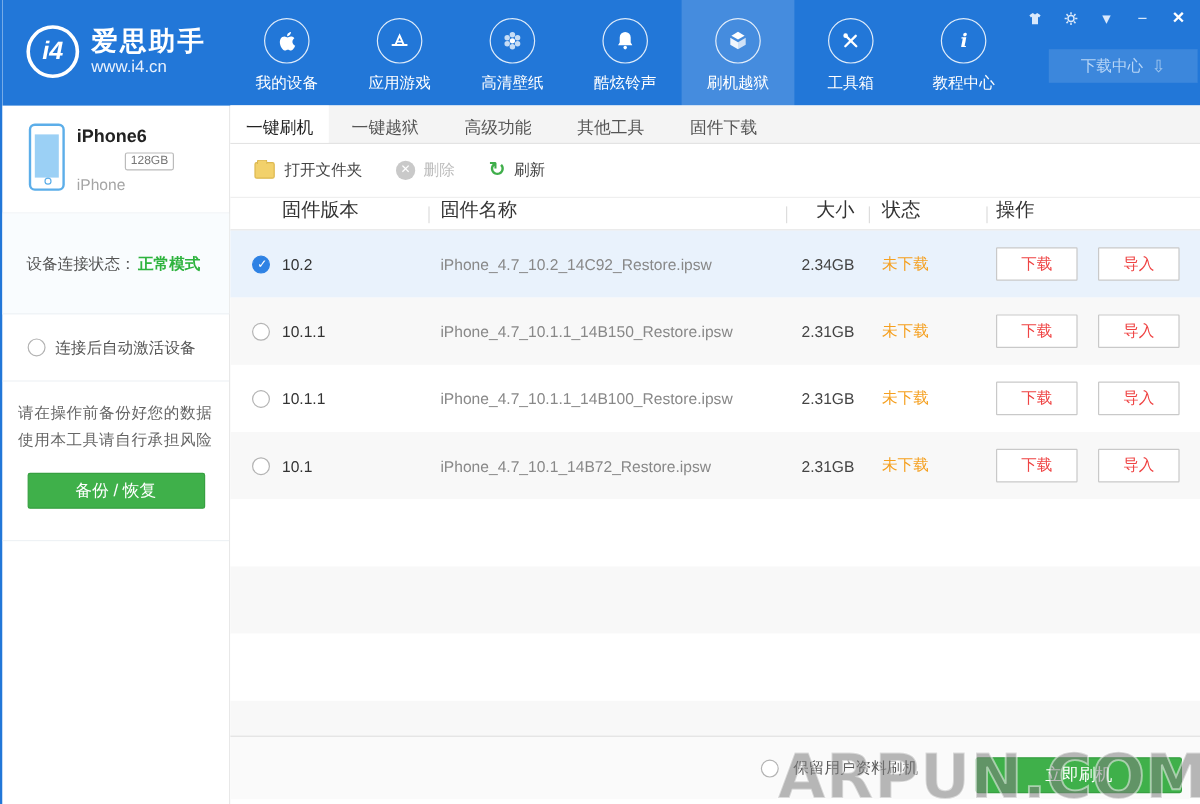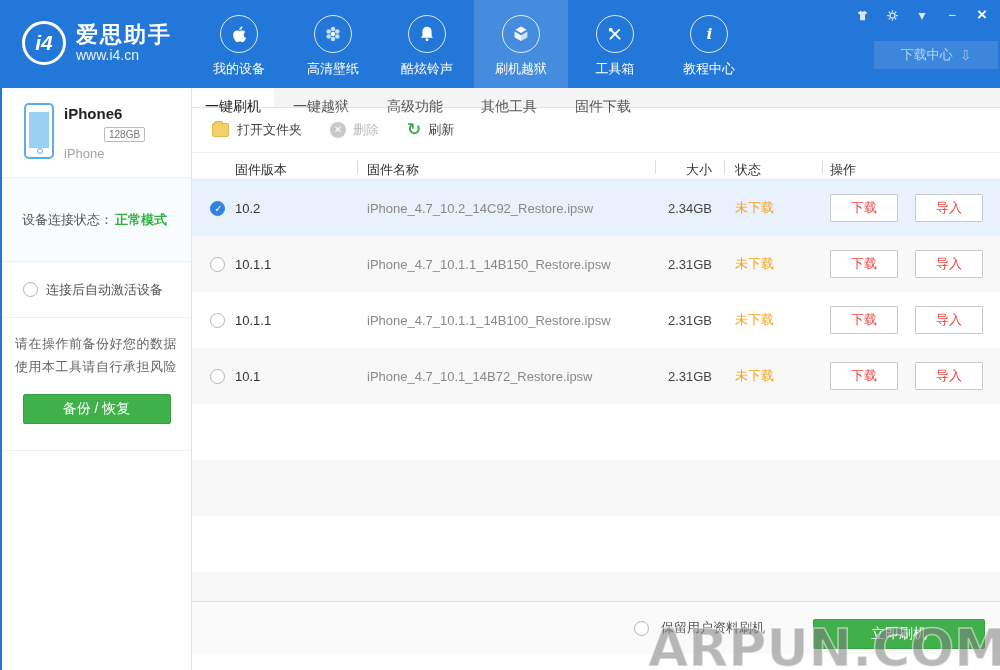--- a/index.html
+++ b/index.html
@@ -68,41 +68,41 @@
                          color:#fff; font-size:10px; line-height:15px; }
   .act-label { margin-left:8px; }
 
   .warn-section { padding:14px 0 26px; border-bottom:1px solid #eef2f5; }
   .warn-line { padding-left:13px; font-size:13px; color:#666; line-height:23px; letter-spacing:0.5px; }
   .backup-btn { display:block; width:148px; height:30px; margin:16px auto 0;
                 background:#3fb04a; border:1px solid #37a041; border-radius:2px;
                 color:#fff; font-size:14px; cursor:pointer; }
 
   
-  .tabbar { height:20px; background:#f4f4f4; border-bottom:1px solid #e3e3e3; display:flex; }
+  .tabbar { height:32px; background:#f4f4f4; border-bottom:1px solid #e3e3e3; display:flex; }
   .tab { width:94px; text-align:center; line-height:36px; font-size:14px; color:#555; cursor:pointer; }
   .tab.active { background:#fff; color:#222; width:82px; }
 
   
   .toolbar { height:44px; display:flex; align-items:center; padding-left:20px; background:#fff; }
   .tool { display:flex; align-items:center; cursor:pointer; font-size:13px; color:#444; }
   .tool + .tool { margin-left:28px; }
   .folder-ic { width:17px; height:14px; background:#f2d16b; border:1px solid #dcb84f;
                border-radius:2px; margin-right:8px; position:relative; }
   .folder-ic::before { content:""; position:absolute; top:-3px; left:1px; width:7px; height:3px;
                        background:#f2d16b; border:1px solid #dcb84f; border-bottom:none;
                        border-radius:2px 2px 0 0; }
   .del-ic { width:16px; height:16px; border-radius:50%; background:#c9c9c9; color:#fff;
             font-size:10px; line-height:16px; text-align:center; margin-right:7px; }
   .tool.disabled { color:#bdbdbd; cursor:default; }
   .refresh-ic { color:#3fae4a; font-size:17px; font-weight:bold; margin-right:7px; line-height:16px; }
 
   
   .thead { position:relative; height:28px; border-top:1px solid #efefef; border-bottom:1px solid #e6e6e6;
-           display:flex; align-items:flex-end; font-size:13px; color:#333; }
+           display:flex; align-items:flex-start; font-size:16px; color:#333; }
   .trow { height:56px; display:flex; align-items:center; font-size:13px; }
   .trow.sel { background:#e9f2fc; }
   .trow.even { background:#f8f8f8; }
 
   .c-radio { width:25px; margin-left:18px; flex:none; display:flex; }
   .c-ver { width:132px; flex:none; color:#333; }
   .c-name { flex:1; color:#888; }
   .c-size { width:92px; flex:none; text-align:right; color:#444; }
   .c-status { width:95px; flex:none; margin-left:23px; color:#f5a020; }
   .c-act { width:170px; flex:none; display:flex; gap:17px; }
@@ -146,20 +146,30 @@
 
     <div class="nav">
       <div class="nav-item">
         <div class="nav-icon">
           <svg viewBox="0 0 24 24">
               <path fill="#fff" d="M17.1 12.9c0-2.1 1.7-3.1 1.8-3.2-1-1.4-2.5-1.6-3-1.6-1.3-.1-2.5.8-3.2.8-.7 0-1.7-.8-2.8-.8-1.4 0-2.8.8-3.5 2.1-1.5 2.6-.4 6.5 1.1 8.6.7 1 1.6 2.2 2.7 2.1 1.1 0 1.5-.7 2.8-.7 1.3 0 1.7.7 2.8.7 1.2 0 1.9-1 2.6-2.1.8-1.2 1.2-2.4 1.2-2.4s-2.4-.9-2.5-3.5z"></path>
               <path fill="#fff" d="M14.8 6.6c.6-.7 1-1.7.9-2.7-.9 0-1.9.6-2.5 1.3-.6.6-1 1.6-.9 2.6 1 .1 2-.5 2.5-1.2z"></path>
             </svg>
         </div>
         <div class="nav-label">我的设备</div>
+      </div>
+      <div class="nav-item">
+        <div class="nav-icon">
+          <svg viewBox="0 0 24 24" fill="none" stroke="#fff" stroke-width="1.7" stroke-linecap="round">
+              <path d="M8.2 15.8 L12 7.2 L15.8 15.8"></path>
+              <path d="M9.8 12.8 H14.2"></path>
+              <path d="M5.5 15.8 H18.5"></path>
+            </svg>
+        </div>
+        <div class="nav-label">应用游戏</div>
       </div>
       <div class="nav-item">
         <div class="nav-icon">
           <svg viewBox="0 0 24 24" fill="#fff">
               <circle cx="12" cy="6.6" r="2.5" opacity=".75"></circle>
               <circle cx="16.7" cy="9.3" r="2.5" opacity=".75"></circle>
               <circle cx="16.7" cy="14.7" r="2.5" opacity=".75"></circle>
               <circle cx="12" cy="17.4" r="2.5" opacity=".75"></circle>
               <circle cx="7.3" cy="14.7" r="2.5" opacity=".75"></circle>
               <circle cx="7.3" cy="9.3" r="2.5" opacity=".75"></circle>

